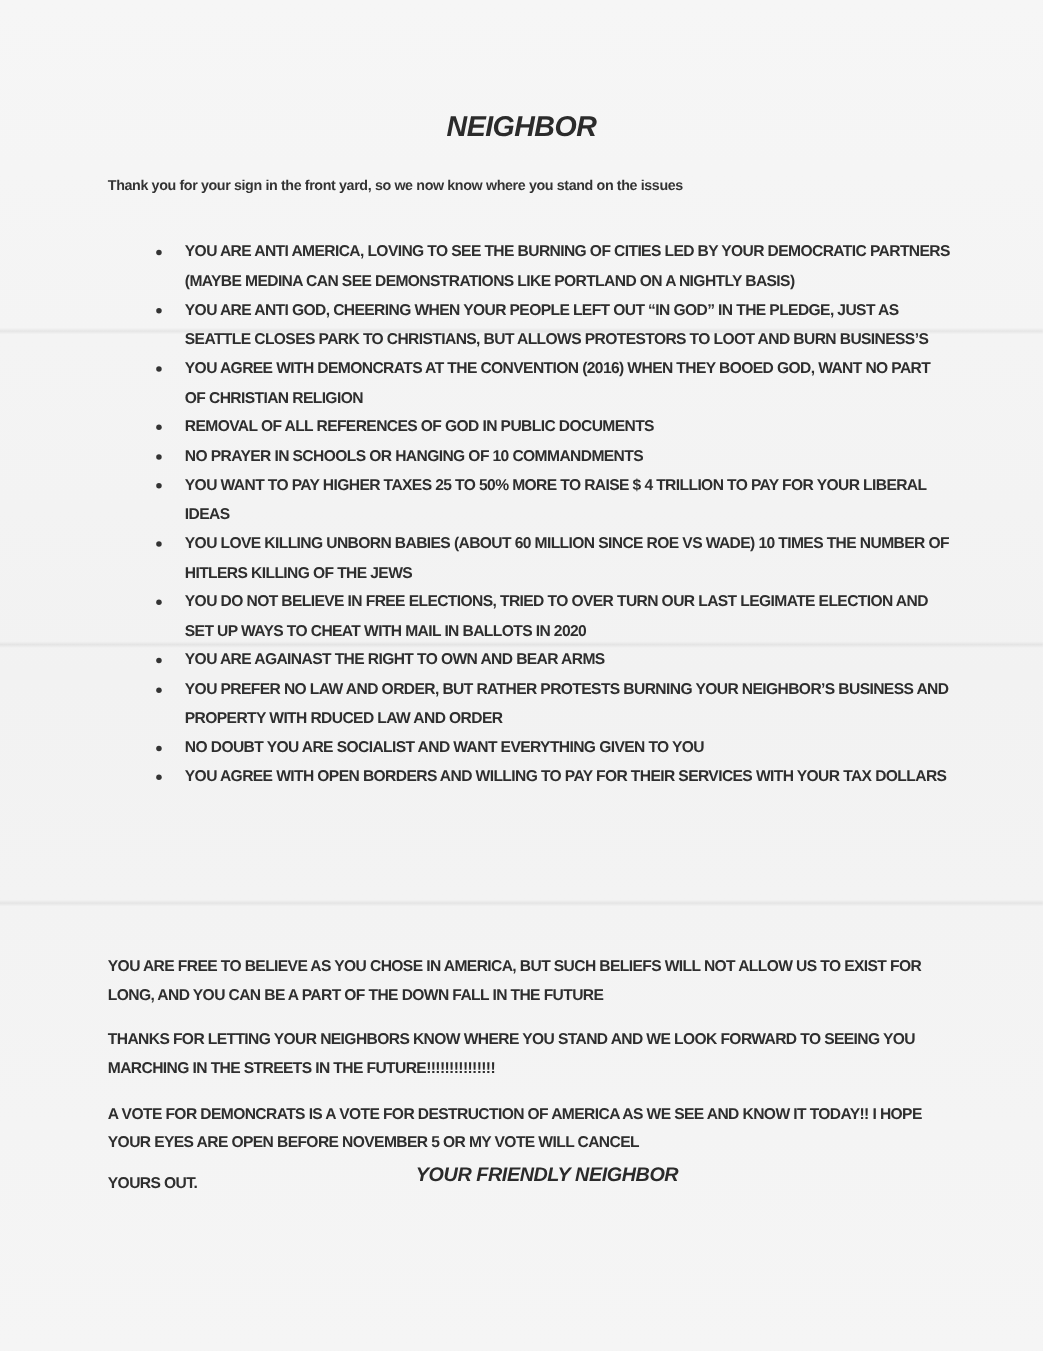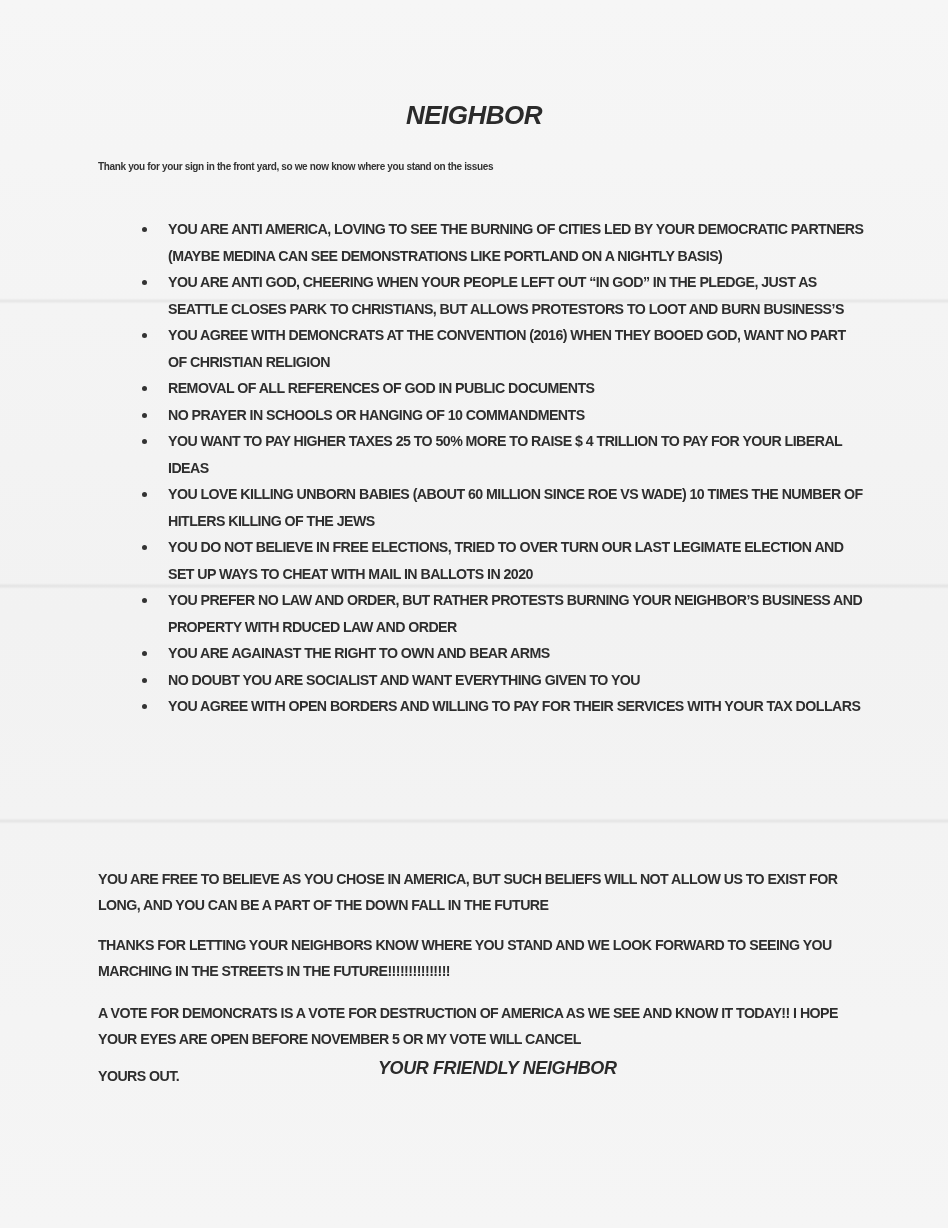--- a/index.html
+++ b/index.html
@@ -19,21 +19,21 @@
       background: linear-gradient(180deg, rgba(0,0,0,0) 0%, rgba(0,0,0,0.06) 50%, rgba(0,0,0,0) 100%);
     }
     .title {
       position: absolute; top: 100px; left: 0; width: 948px;
       text-align: center;
       font-size: 26px; font-weight: bold; font-style: italic;
       letter-spacing: -0.5px; color: #2b2b2b;
     }
     .intro {
       position: absolute; top: 161px; left: 98px;
-      font-size: 10px; font-weight: bold; color: #333;
+      font-size: 13px; font-weight: bold; color: #333;
       letter-spacing: -0.35px;
     }
     ul.bullets {
       position: absolute; top: 202px; left: 120px; width: 730px;
       margin: 14px; padding: 0; list-style: none;
     }
     ul.bullets li {
       position: relative; padding-left: 34px;
       font-size: 14.2px; font-weight: bold; line-height: 26.5px;
       letter-spacing: -0.55px; color: #2e2e2e;
@@ -71,22 +71,22 @@
 
   <ul class="bullets">
     <li><span class="dot"></span><span>YOU ARE ANTI AMERICA, LOVING TO SEE THE BURNING OF CITIES LED BY YOUR DEMOCRATIC PARTNERS (MAYBE MEDINA CAN SEE DEMONSTRATIONS LIKE PORTLAND ON A NIGHTLY BASIS)</span></li>
     <li><span class="dot"></span><span>YOU ARE ANTI GOD, CHEERING WHEN YOUR PEOPLE LEFT OUT “IN GOD” IN THE PLEDGE, JUST AS SEATTLE CLOSES PARK TO CHRISTIANS, BUT ALLOWS PROTESTORS TO LOOT AND BURN BUSINESS’S</span></li>
     <li><span class="dot"></span><span>YOU AGREE WITH DEMONCRATS AT THE CONVENTION (2016) WHEN THEY BOOED GOD, WANT NO PART OF CHRISTIAN RELIGION</span></li>
     <li><span class="dot"></span><span>REMOVAL OF ALL REFERENCES OF GOD IN PUBLIC DOCUMENTS</span></li>
     <li><span class="dot"></span><span>NO PRAYER IN SCHOOLS OR HANGING OF 10 COMMANDMENTS</span></li>
     <li><span class="dot"></span><span>YOU WANT TO PAY HIGHER TAXES 25 TO 50% MORE TO RAISE $ 4 TRILLION TO PAY FOR YOUR LIBERAL IDEAS</span></li>
     <li><span class="dot"></span><span>YOU LOVE KILLING UNBORN BABIES (ABOUT 60 MILLION SINCE ROE VS WADE) 10 TIMES THE NUMBER OF HITLERS KILLING OF THE JEWS</span></li>
     <li><span class="dot"></span><span>YOU DO NOT BELIEVE IN FREE ELECTIONS, TRIED TO OVER TURN OUR LAST LEGIMATE ELECTION AND SET UP WAYS TO CHEAT WITH MAIL IN BALLOTS IN 2020</span></li>
+    <li><span class="dot"></span><span>YOU ARE AGAINAST THE RIGHT TO OWN AND BEAR ARMS</span></li>
     <li><span class="dot"></span><span>YOU PREFER NO LAW AND ORDER, BUT RATHER PROTESTS BURNING YOUR NEIGHBOR’S BUSINESS AND PROPERTY WITH RDUCED LAW AND ORDER</span></li>
-    <li><span class="dot"></span><span>YOU ARE AGAINAST THE RIGHT TO OWN AND BEAR ARMS</span></li>
     <li><span class="dot"></span><span>NO DOUBT YOU ARE SOCIALIST AND WANT EVERYTHING GIVEN TO YOU</span></li>
     <li><span class="dot"></span><span>YOU AGREE WITH OPEN BORDERS AND WILLING TO PAY FOR THEIR SERVICES WITH YOUR TAX DOLLARS</span></li>
   </ul>
 
   <div class="para p2">THANKS FOR LETTING YOUR NEIGHBORS KNOW WHERE YOU STAND AND WE LOOK FORWARD TO SEEING YOU MARCHING IN THE STREETS IN THE FUTURE!!!!!!!!!!!!!!!</div>
   <div class="para p1">YOU ARE FREE TO BELIEVE AS YOU CHOSE IN AMERICA, BUT SUCH BELIEFS WILL NOT ALLOW US TO EXIST FOR LONG, AND YOU CAN BE A PART OF THE DOWN FALL IN THE FUTURE</div>
   <div class="para p3">A VOTE FOR DEMONCRATS IS A VOTE FOR DESTRUCTION OF AMERICA AS WE SEE AND KNOW IT TODAY!!  I HOPE YOUR EYES ARE OPEN BEFORE NOVEMBER 5 OR MY VOTE WILL CANCEL</div>
   <div class="p3-last">YOURS OUT.</div>
   <div class="signoff">YOUR FRIENDLY NEIGHBOR</div>
 </div>

